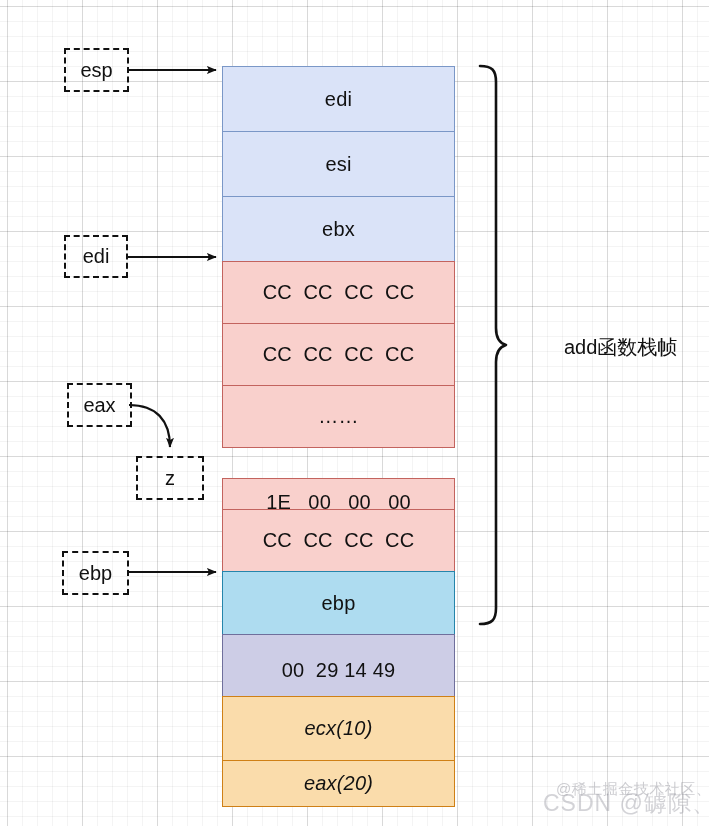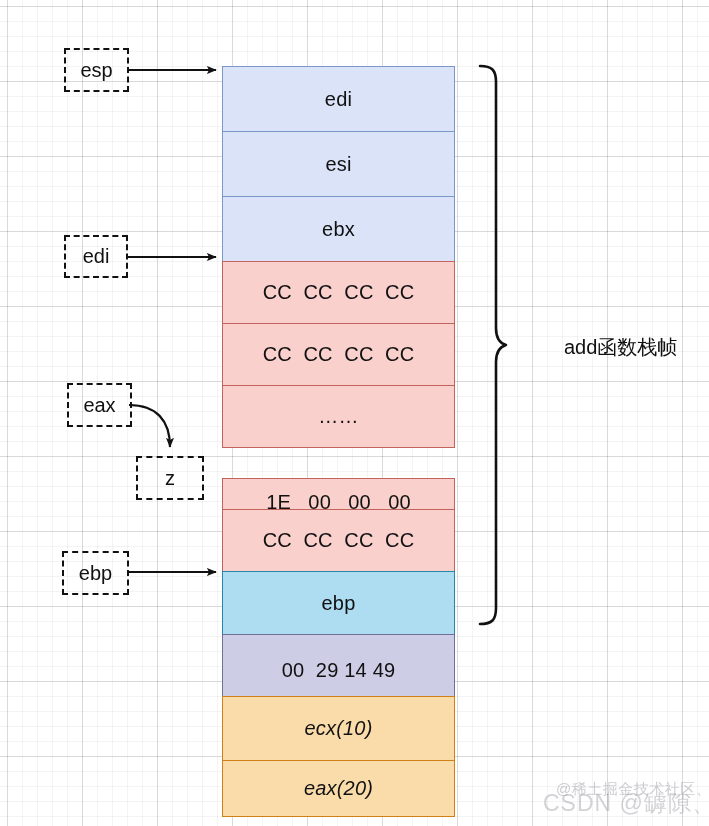--- a/index.html
+++ b/index.html
@@ -88,21 +88,21 @@
   <div class="cell blue" style="top:196px; height:66px;">ebx</div>
   <div class="cell blue" style="top:131px; height:66px;">esi</div>
   <div class="cell pink" style="top:261px; height:63px;">CC  CC  CC  CC</div>
   <div class="cell pink" style="top:323px; height:63px;">CC  CC  CC  CC</div>
   <div class="cell pink" style="top:385px; height:63px;">……</div>
   <div class="cell pink" style="top:447px; height:49px;margin-top:31px;">1E   00   00   00</div>
   <div class="cell pink" style="top:509px; height:63px;">CC  CC  CC  CC</div>
   <div class="cell cyan" style="top:571px; height:64px;">ebp</div>
   <div class="cell purple" style="top:634px; height:72px;">00  29 14 49</div>
   <div class="cell orange" style="top:696px; height:65px;">ecx(10)</div>
-  <div class="cell orange" style="top:760px; height:57px;">eax(20)</div>
+  <div class="cell orange" style="top:760px; height:47px;">eax(20)</div>
 
   <div class="dbox" style="left:64px;  top:48px;  width:65px; height:44px;">esp</div>
   <div class="dbox" style="left:64px;  top:235px; width:64px; height:43px;">edi</div>
   <div class="dbox" style="left:67px;  top:383px; width:65px; height:44px;">eax</div>
   <div class="dbox" style="left:136px; top:456px; width:68px; height:44px;">z</div>
   <div class="dbox" style="left:62px;  top:551px; width:67px; height:44px;">ebp</div>
 
   <svg class="arrow-svg" style="left:0; top:0; width:709px; height:826px;">
     <defs>
       <marker id="ah" markerWidth="10" markerHeight="8" refX="9.2" refY="4" orient="auto" markerUnits="userSpaceOnUse">

